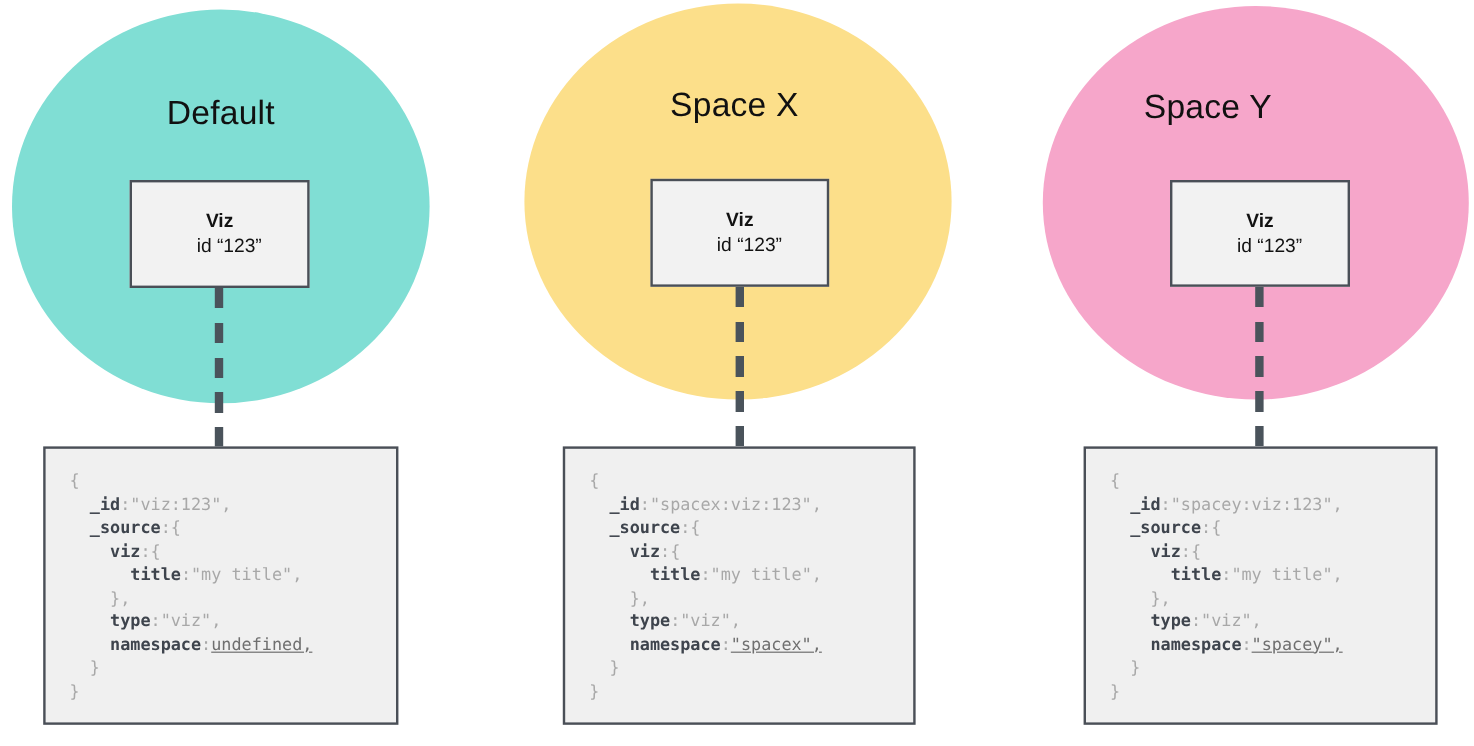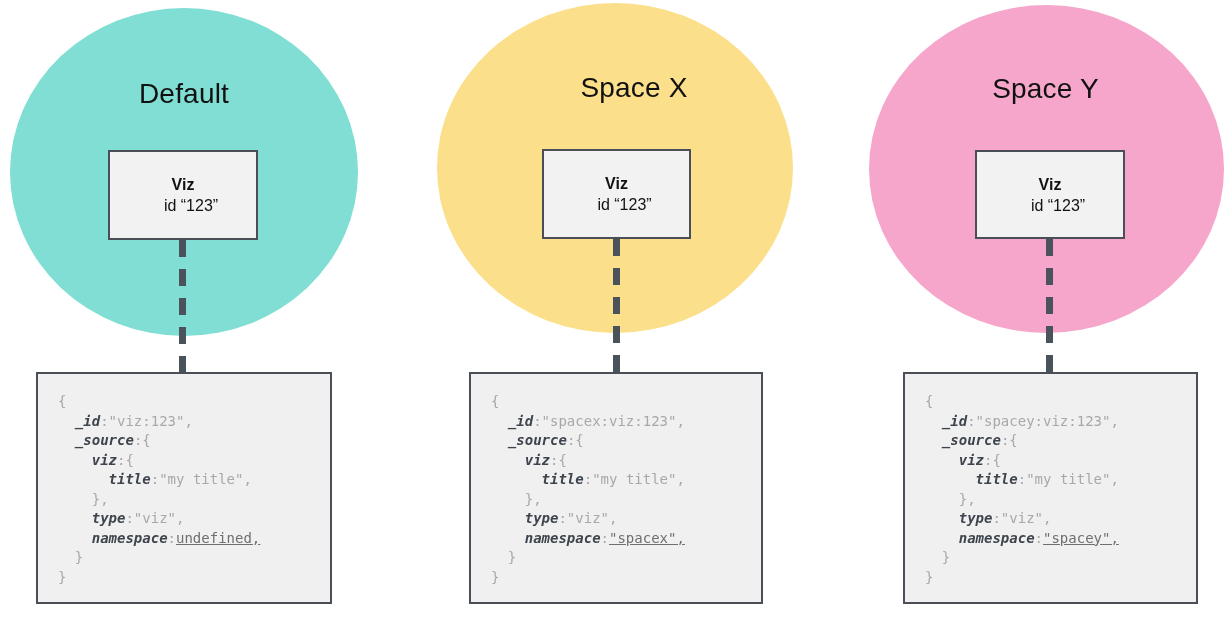--- a/index.html
+++ b/index.html
@@ -25,22 +25,22 @@
   .c2 { left: 869px; top: 5px; width: 355px; height: 328px; }
 
   .space-title {
     position: absolute;
     text-align: center;
     font-size: 28px;
     color: #111111;
     letter-spacing: 0.2px;
   }
   .t0 { left: 10px;  top: 78px; width: 348px; }
-  .t1 { left: 456px; top: 72px; width: 356px; }
-  .t2 { left: 868px; top: 73px; width: 355px; }
+  .t1 { left: 434px; top: 72px; width: 356px; }
+  .t2 { left: 829px; top: 73px; width: 355px; }
 
   .viz-box {
     position: absolute;
     background: #F2F2F2;
     border: 2px solid var(--box-border);
     box-sizing: border-box;
     display: flex;
     flex-direction: column;
     align-items: center;
     justify-content: center;
@@ -82,21 +82,21 @@
     box-sizing: border-box;
     padding: 18px 10px 0 20px;
     font-family: "DejaVu Sans Mono", "Liberation Mono", monospace;
     font-size: 14px;
     white-space: pre;
   }
   .k0 { left: 36px;  top: 372px; width: 296px; height: 232px; }
   .k1 { left: 469px; top: 372px; width: 294px; height: 232px; }
   .k2 { left: 903px; top: 372px; width: 295px; height: 232px; }
   .code-line { line-height: 19.5px; }
-  .seg-key   { color: var(--code-key); font-weight: bold; font-style: italic; }
+  .seg-key   { color: var(--code-key); font-weight: bold; }
   .seg-plain { color: var(--code-plain); }
   .seg-em    { color: var(--code-em); text-decoration: underline; }
 </style>
 </head>
 <body>
 
 <div id="stage">
 
   <div class="circle c0" style="background-color: rgb(128, 222, 212);"></div>
   <div class="space-title t0">Default</div>

